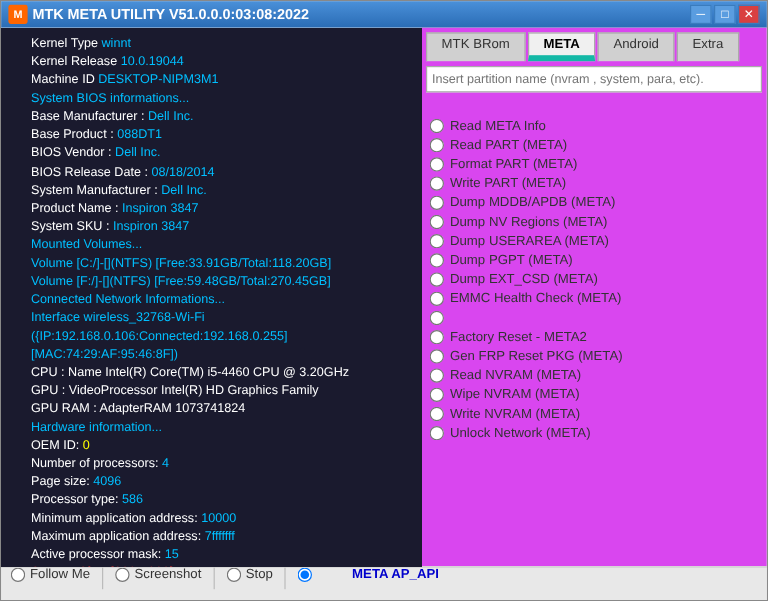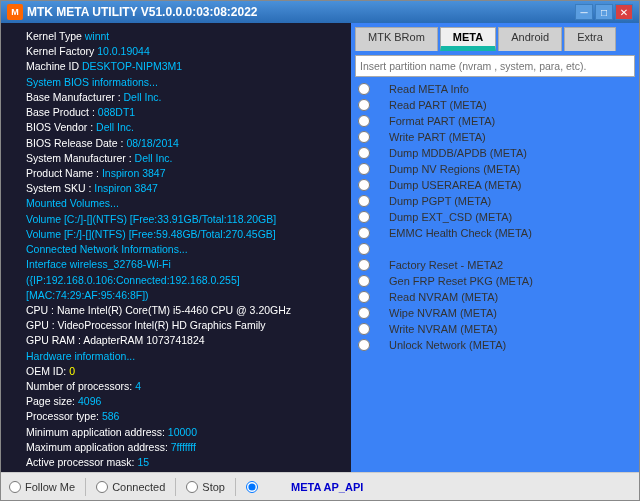--- a/index.html
+++ b/index.html
@@ -81,21 +81,21 @@
       font-size: 10.5px;
       overflow-y: auto;
       flex-shrink: 0;
       line-height: 1.45;
     }
     .left-panel .white { color: white; }
     .left-panel .cyan { color: #00bfff; }
     .left-panel .yellow { color: #ffff00; }
     .right-panel {
       flex: 1;
-      background: #3b82f6;
+      background: #d946ef;
       display: flex;
       flex-direction: column;
       padding: 4px;
     }
     .tab-bar {
       display: flex;
       gap: 2px;
       margin-bottom: 4px;
     }
     .tab {
@@ -114,46 +114,46 @@
       font-weight: bold;
     }
     .partition-input {
       width: 100%;
       height: 22px;
       border: 1px solid #aaa;
       padding: 2px 4px;
       font-size: 10.5px;
       color: #888;
       background: white;
-      margin-bottom: 4px;
+      margin-bottom: 20px;
     }
     .options-list {
       flex: 1;
       overflow-y: auto;
     }
     .radio-item {
       display: flex;
       align-items: center;
-      gap: 19px;
+      gap: 5px;
       padding: 2px 3px;
       cursor: pointer;
       font-size: 11px;
       color: #333;
     }
     .radio-item input[type="radio"] {
       width: 12px;
       height: 12px;
       cursor: pointer;
     }
     .bottom-bar {
       height: 28px;
       background: #e8e8e8;
       border-top: 1px solid #ccc;
       display: flex;
-      align-items: center;
+      align-items: flex-start;
       padding: 0 8px;
       gap: 10px;
       flex-shrink: 0;
     }
     .bottom-item {
       display: flex;
       align-items: center;
       gap: 4px;
       font-size: 11px;
       color: #333;
@@ -193,21 +193,21 @@
       <button class="title-btn">─</button>
       <button class="title-btn">□</button>
       <button class="title-btn close">✕</button>
     </div>
   </div>
 
   <div class="main-content">
 
     <div class="left-panel">
       <div><span class="white">Kernel Type </span><span class="cyan">winnt</span></div>
-      <div><span class="white">Kernel Factory </span><span class="cyan">10.0.19044</span></div>
+      <div><span class="white">Kernel Release </span><span class="cyan">10.0.19044</span></div>
       <div><span class="white">Machine ID </span><span class="cyan">DESKTOP-NIPM3M1</span></div>
       <div><span class="cyan">System BIOS informations...</span></div>
       <div><span class="white">Base Manufacturer : </span><span class="cyan">Dell Inc.</span></div>
       <div><span class="white">Base Product : </span><span class="cyan">088DT1</span></div>
       <div><span class="white">BIOS Vendor : </span><span class="cyan">Dell Inc.</span></div>
       <div><span class="white">BIOS Release Date : </span><span class="cyan">08/18/2014</span></div>
       <div><span class="white">System Manufacturer : </span><span class="cyan">Dell Inc.</span></div>
       <div><span class="white">Product Name : </span><span class="cyan">Inspiron 3847</span></div>
       <div><span class="white">System SKU : </span><span class="cyan">Inspiron 3847</span></div>
       <div><span class="cyan">Mounted Volumes...</span></div>
@@ -313,21 +313,21 @@
   </div>
 
   <div class="bottom-bar">
     <div class="bottom-item">
       <input type="radio" name="bottom-option" style="">
       <span>Follow Me</span>
     </div>
     <div class="bottom-separator"></div>
     <div class="bottom-item">
       <input type="radio" name="bottom-option" style="">
-      <span>Connected</span>
+      <span>Screenshot</span>
     </div>
     <div class="bottom-separator"></div>
     <div class="bottom-item">
       <input type="radio" name="bottom-option" style="">
       <span>Stop</span>
     </div>
     <div class="bottom-separator"></div>
     <div class="bottom-item active-item">
       <input type="radio" name="bottom-option" checked="" style="">
       <span>META AP_API</span>

